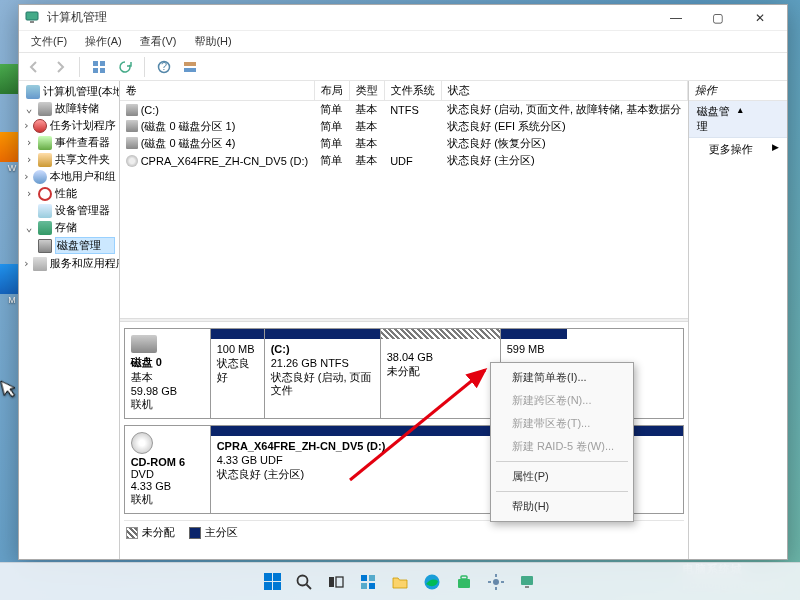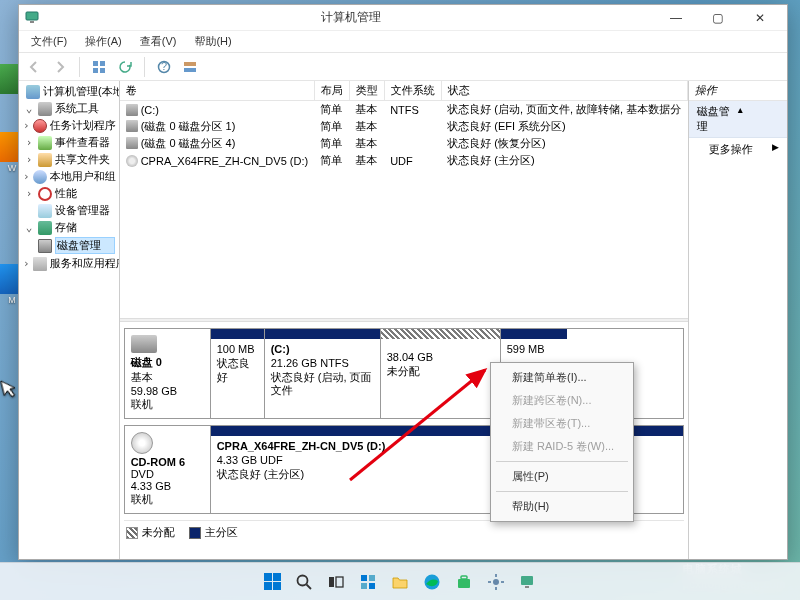--- a/index.html
+++ b/index.html
@@ -6,21 +6,21 @@
     body { width: 800px; height: 600px; overflow: hidden; background: linear-gradient(135deg, #8fb5d8 0%, #5c9bc4 50%, #6db8a8 100%); position: relative; }
     
     .desktop-icon { position: absolute; width: 32px; height: 44px; text-align: center; color: #fff; text-shadow: 0 1px 2px rgba(0,0,0,.6); }
     .desktop-icon .di-ico { width: 30px; height: 30px; margin: 0 auto 2px; border-radius: 3px; }
     .ico-green { background: linear-gradient(#4caf50,#2e7d32); }
     .ico-orange { background: linear-gradient(#ff9800,#ef6c00); }
     .ico-blue { background: linear-gradient(#2196f3,#1565c0); }
     .desktop-icon span { font-size: 9px; display: block; line-height: 1.1; }
     
     .app-window { position: absolute; left: 18px; top: 4px; width: 770px; height: 556px; background: #fff; border: 1px solid #aaa; box-shadow: 0 5px 25px rgba(0,0,0,.3); display: flex; flex-direction: column; }
-    .titlebar { height: 26px; display: flex; align-items: center; padding: 0 6px; border-bottom: 1px solid #eee; text-align: center; }
+    .titlebar { height: 26px; display: flex; align-items: center; padding: 0 6px; border-bottom: 1px solid #eee; }
     .titlebar .ti-ico { width: 16px; height: 16px; margin-right: 6px; }
     .ti-pc { position: relative; }
     .ti-pc svg { display: block; }
     .titlebar .title { flex: 1; font-size: 12px; color: #333; }
     .win-btns { display: flex; }
     .win-btns div { width: 42px; height: 26px; display: flex; align-items: center; justify-content: center; font-size: 12px; color: #333; }
     .menubar { height: 22px; display: flex; align-items: stretch; padding: 0 4px; gap: 2px; border-bottom: 1px solid #e5e5e5; }
     .menubar .menu-item { padding: 3px 8px; display: flex; align-items: center; color: #333; }
     .toolbar { height: 28px; display: flex; align-items: center; padding: 0 4px; gap: 4px; border-bottom: 1px solid #e5e5e5; }
     .tb-btn { width: 22px; height: 22px; display: flex; align-items: center; justify-content: center; color: #666; border: 1px solid transparent; }
@@ -184,21 +184,21 @@
 
     <div class="tree-pane">
       <div class="tree">
         <div class="node">
             <span class="node-ico ico-cm"></span>
             <span class="lbl">计算机管理(本地)</span>
           </div>
         <div class="node lvl1">
             <span class="exp">⌄</span>
             <span class="node-ico ico-tool"></span>
-            <span class="lbl">系统工具</span>
+            <span class="lbl">故障转储</span>
           </div>
         <div class="node lvl2">
             <span class="exp">›</span>
             <span class="node-ico ico-sched"></span>
             <span class="lbl">任务计划程序</span>
           </div>
         <div class="node lvl2">
             <span class="exp">›</span>
             <span class="node-ico ico-evt"></span>
             <span class="lbl">事件查看器</span>

